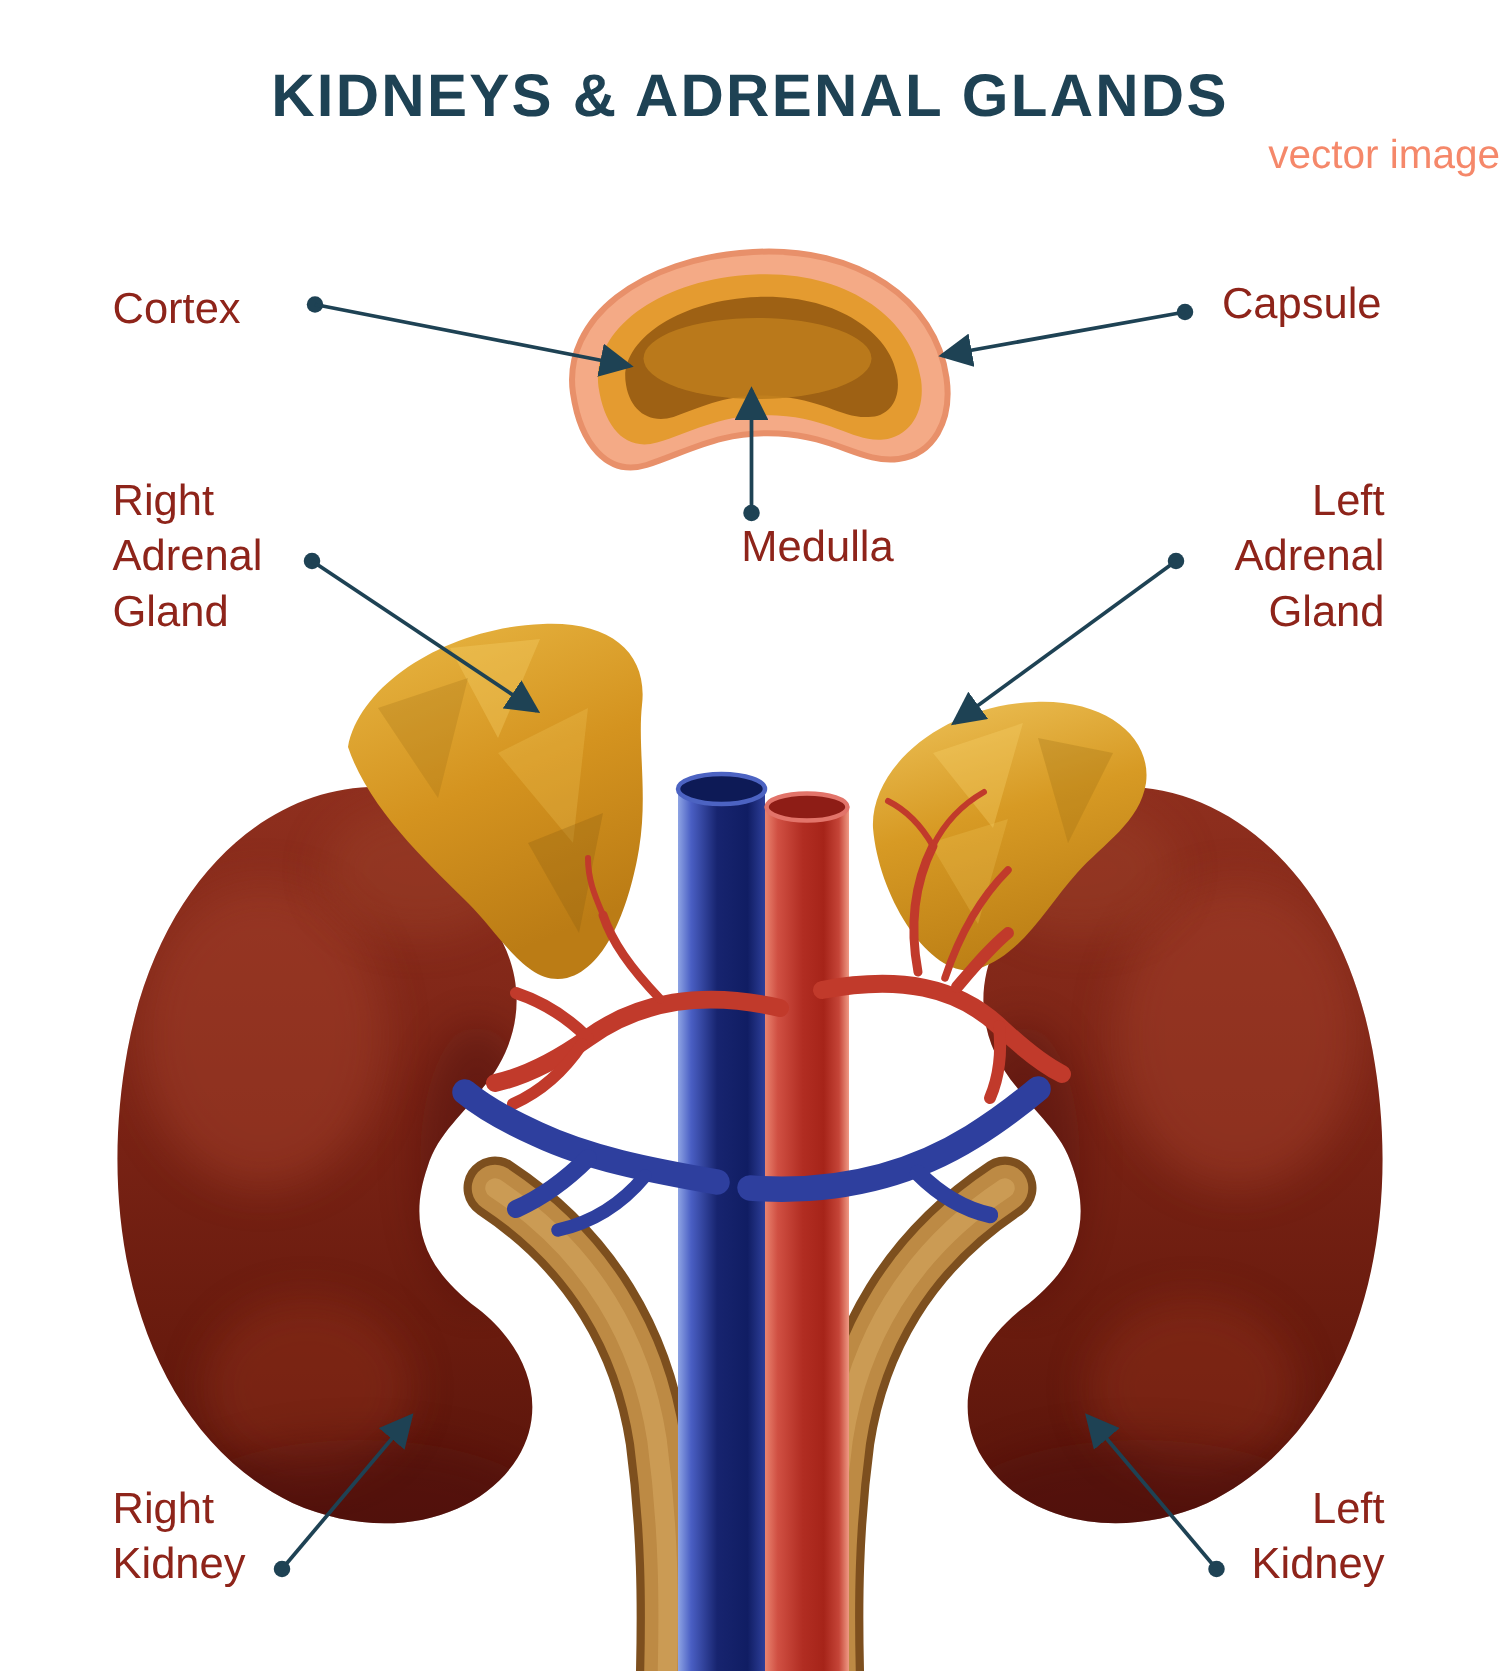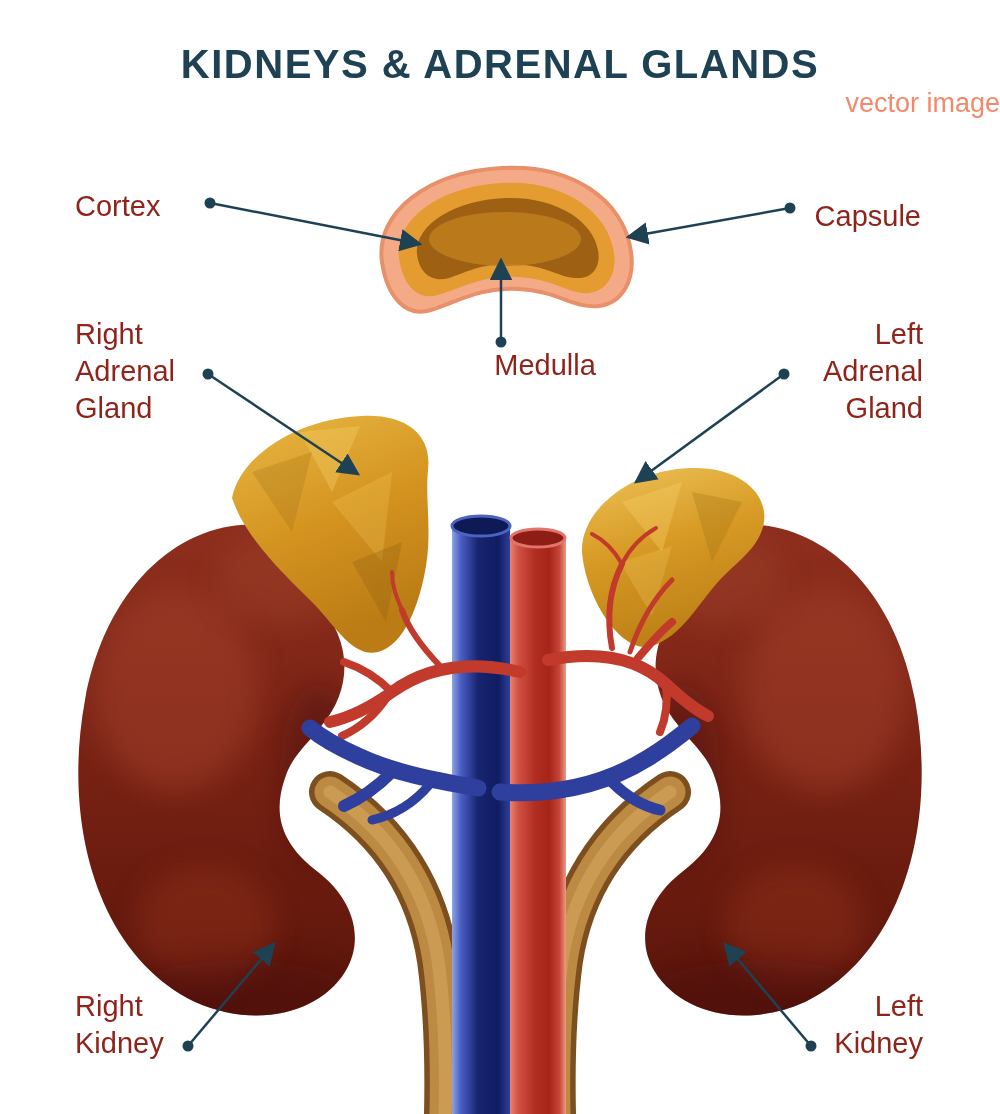--- a/index.html
+++ b/index.html
@@ -14,21 +14,21 @@
   }
   .subtitle {
     position:absolute; top:88px; left:0; width:1000px; text-align:right;
     font-size:27px; font-weight:normal; color:#f5886a;
   }
   .lbl {
     position:absolute; font-size:29px; color:#8e241a; line-height:37px;
     white-space:nowrap;
   }
   .lbl-cortex        { left:75px;  top:188px; }
-  .lbl-capsule       { right:79px; top:198px; text-align:center; }
+  .lbl-capsule       { right:79px; top:185px; text-align:center; }
   .lbl-medulla       { left:501px; top:347px; transform:translateX(-50%);margin-left:44px; }
   .lbl-right-adrenal { left:75px;  top:316px; }
   .lbl-left-adrenal  { right:77px; top:316px; text-align:right; }
   .lbl-right-kidney  { left:75px;  top:988px; }
   .lbl-left-kidney   { right:77px; top:988px; text-align:right; }
 </style>
 </head>
 <body>
 
 <div class="canvas">

